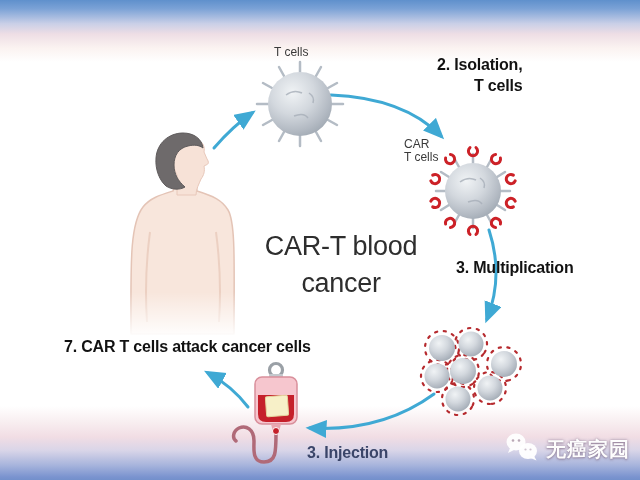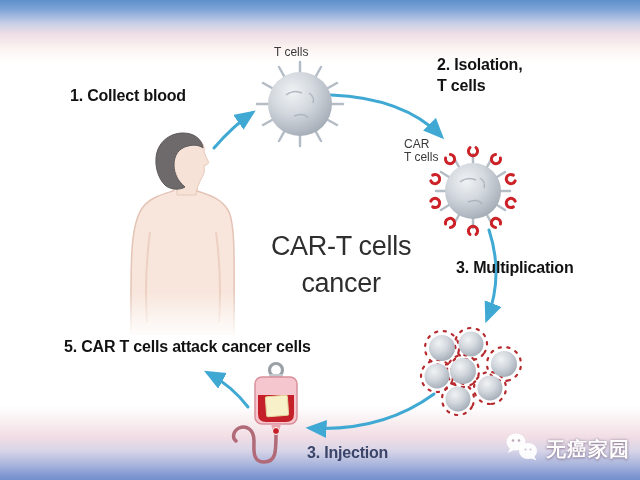--- a/index.html
+++ b/index.html
@@ -122,33 +122,32 @@
       <rect x="269" y="374" width="14" height="5" rx="1.5" fill="#c3c8cd"></rect>
       <path d="M276,433 C276,452 276,462 264,462 C252,462 254,449 254,441 C254,429 246,425 239,428 C233,431 232,438 236,441" fill="none" stroke="#b06a78" stroke-width="3.5" stroke-linecap="round"></path>
       <rect x="255" y="377" width="42" height="47" rx="7" fill="#f6c6ce" stroke="#d98f9b" stroke-width="1.5"></rect>
       <path d="M258,395 h36 v19 q0,8 -8,8 h-20 q-8,0 -8,-8 Z" fill="#c5202a"></path>
       <rect x="266" y="396" width="22" height="20" rx="1.5" fill="#f7f0c8" stroke="#e4d49e" stroke-width="1" transform="rotate(-4 277 406)"></rect>
       <path d="M271,424 L281,424 L279,432 L273,432 Z" fill="#e8a7b0"></path>
       <circle cx="276" cy="431" r="3.5" fill="#c5202a" stroke="#ffffff" stroke-width="1"></circle>
     </g>
   </svg>
 
-  <div class="txt" style="left:70px;top:86px;">1. Collect blood</div>
 
-  <div class="txt step2" style="left:437px;top:54px;">
+  <div class="txt step2" style="left:437px;top:54px;text-align:right;">
     <div>2. Isolation,</div>
     <div>T cells</div>
   </div>
 
   <div class="txt" style="left:456px;top:258px;">3. Multiplication</div>
   <div class="txt step4" style="left:307px;top:443px;">3. Injection</div>
-  <div class="txt" style="left:64px;top:337px;">5. CAR T cells attack cancer cells</div>
+  <div class="txt" style="left:64px;top:337px;">7. CAR T cells attack cancer cells</div>
 
   <div class="title">
-    <div>CAR-T cells</div>
+    <div>CAR-T blood</div>
     <div>cancer</div>
   </div>
 
   <div class="cell-label" style="left:274px;top:46px;">T cells</div>
 
   <div class="cell-label" style="left:404px;top:138px;">
     <div>CAR</div>
     <div>T cells</div>
   </div>
 

